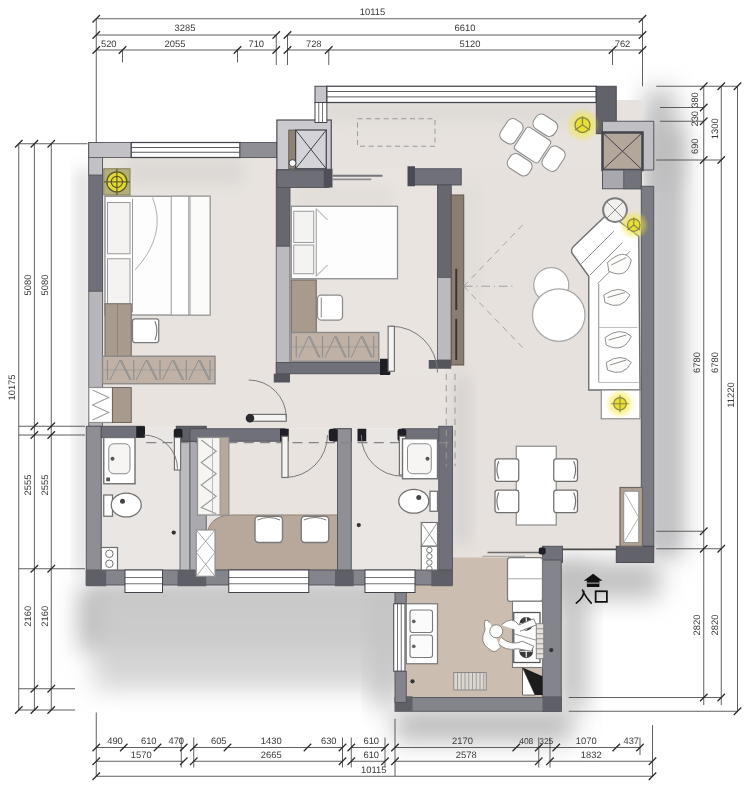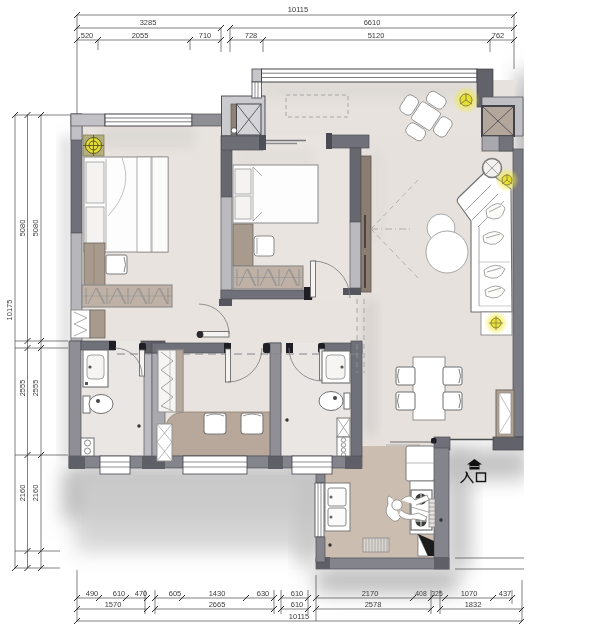--- a/index.html
+++ b/index.html
@@ -1,16 +1,16 @@
 <!DOCTYPE html>
 <html><head>
 <meta charset="utf-8">
 <style>
 html,body{margin:0;padding:0;background:#fff;}
-#page{width:524px;height:636px;position:relative;overflow:hidden;background:#fff;
+#page{width:600px;height:636px;position:relative;overflow:hidden;background:#fff;
 font-family:"Liberation Sans", sans-serif;}
 svg{position:absolute;top:0;left:0;}
 .dim{font-family:"Liberation Sans", sans-serif;font-size:7.5px;fill:#3a3a3a;}
 </style>
 </head>
 <body>
 <div id="page">
 <svg width="600" height="636" viewBox="0 0 600 636">
 <defs>
 <filter id="b6" x="-60%" y="-60%" width="220%" height="220%">

